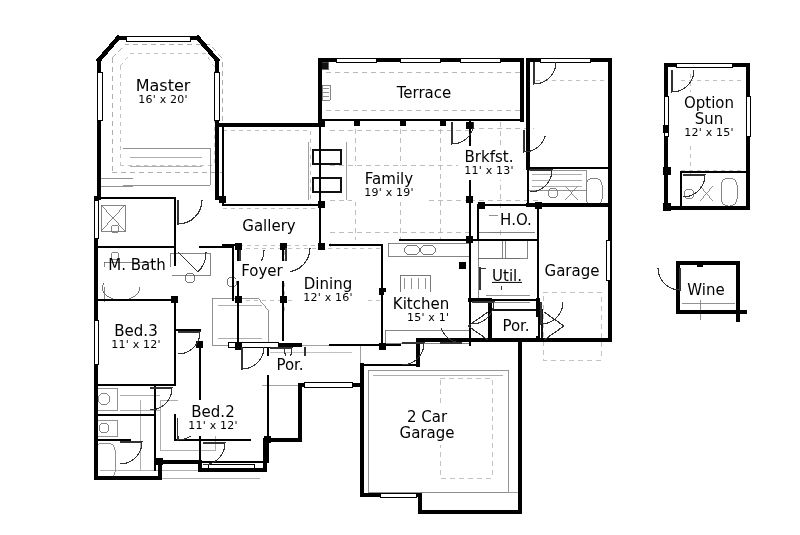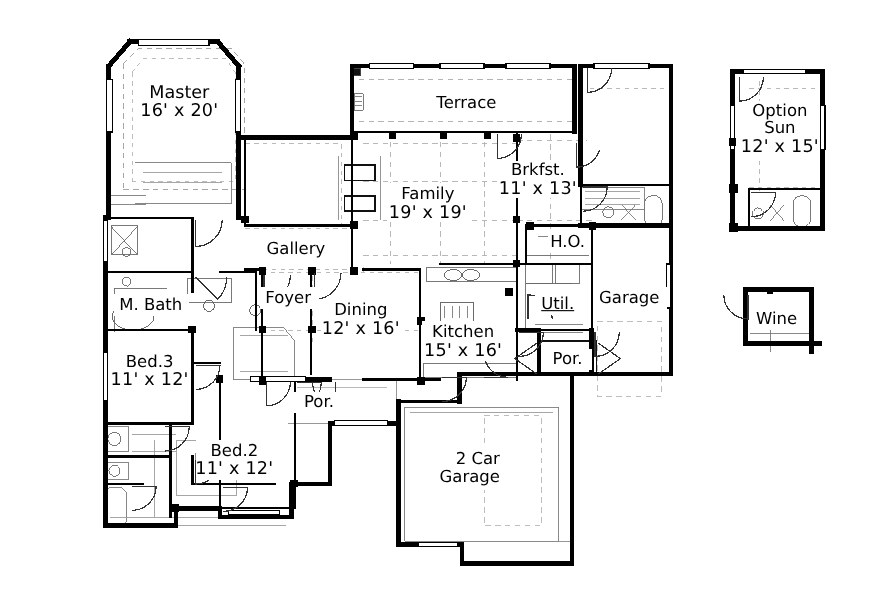--- a/index.html
+++ b/index.html
@@ -14,21 +14,21 @@
     position:absolute;
     color:#000000;
     text-align:center;
     line-height:1.08;
     white-space:nowrap;
     font-family:"DejaVu Sans","Liberation Sans",sans-serif;
     transform:translate(-50%,-50%);
     pointer-events:none;
   }
   .room-label .rl-name{display:block;font-size:15px;}
-  .room-label .rl-dim{display:block;font-size:16px;letter-spacing:.2px;}
+  .room-label .rl-dim{display:block;font-size:11px;letter-spacing:.2px;}
   .sz-lg .rl-name{font-size:16px;}
 </style>
 </head>
 <body>
 
 <div id="plan-root">
 
   <svg id="plan-svg" viewBox="0 0 800 535" shape-rendering="crispEdges">
 
     <rect x="0" y="0" width="800" height="535" fill="#ffffff"></rect>
@@ -451,54 +451,54 @@
   </div>
 
   <div class="room-label" style="left:572px;top:271px;">
     <span class="rl-name">Garage</span>
   </div>
 
   <div class="room-label" style="left:706px;top:290px;">
     <span class="rl-name">Wine</span>
   </div>
 
-  <div class="room-label" style="left:137px;top:277px;">
+  <div class="room-label" style="left:137px;top:265px;">
     <span class="rl-name">M. Bath</span>
   </div>
 
   <div class="room-label" style="left:262px;top:271px;">
     <span class="rl-name">Foyer</span>
   </div>
 
   <div class="room-label" style="left:328px;top:290px;">
     <span class="rl-name">Dining</span>
     <span class="rl-dim">12' x 16'</span>
   </div>
 
-  <div class="room-label" style="left:421px;top:310px;">
+  <div class="room-label" style="left:421px;top:310px;text-align:right;">
     <span class="rl-name">Kitchen</span>
-    <span class="rl-dim">15' x 16'</span>
+    <span class="rl-dim">15' x 1'</span>
   </div>
 
   <div class="room-label" style="left:136px;top:337px;">
     <span class="rl-name">Bed.3</span>
     <span class="rl-dim">11' x 12'</span>
   </div>
 
   <div class="room-label" style="left:213px;top:418px;">
     <span class="rl-name">Bed.2</span>
     <span class="rl-dim">11' x 12'</span>
   </div>
 
   <div class="room-label" style="left:290px;top:365px;">
     <span class="rl-name">Por.</span>
   </div>
 
   <div class="room-label" style="left:516px;top:326px;">
     <span class="rl-name">Por.</span>
   </div>
 
-  <div class="room-label" style="left:427px;top:425px;text-align:right;">
+  <div class="room-label" style="left:427px;top:425px;">
     <span class="rl-name">2 Car</span>
     <span class="rl-name">Garage</span>
   </div>
 
 </div>
 
 </body></html>

